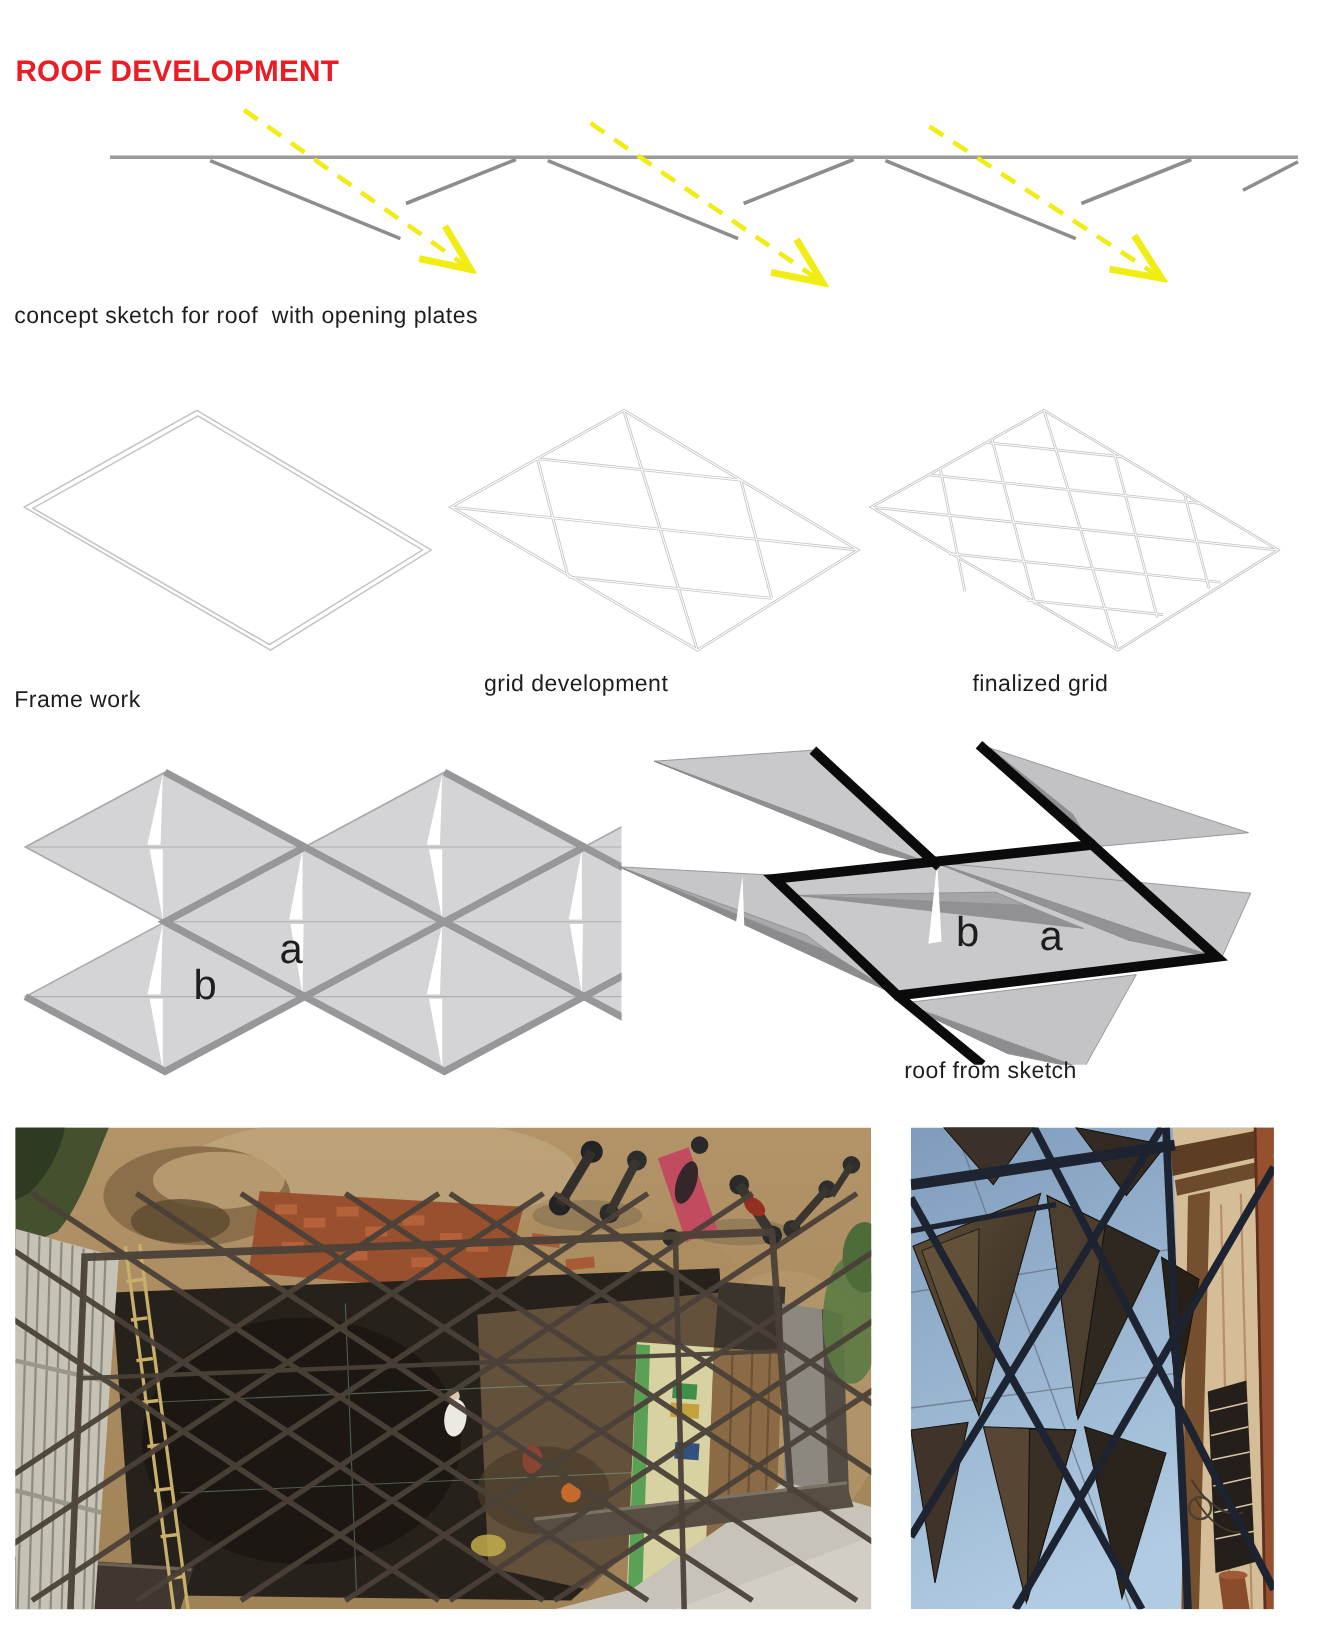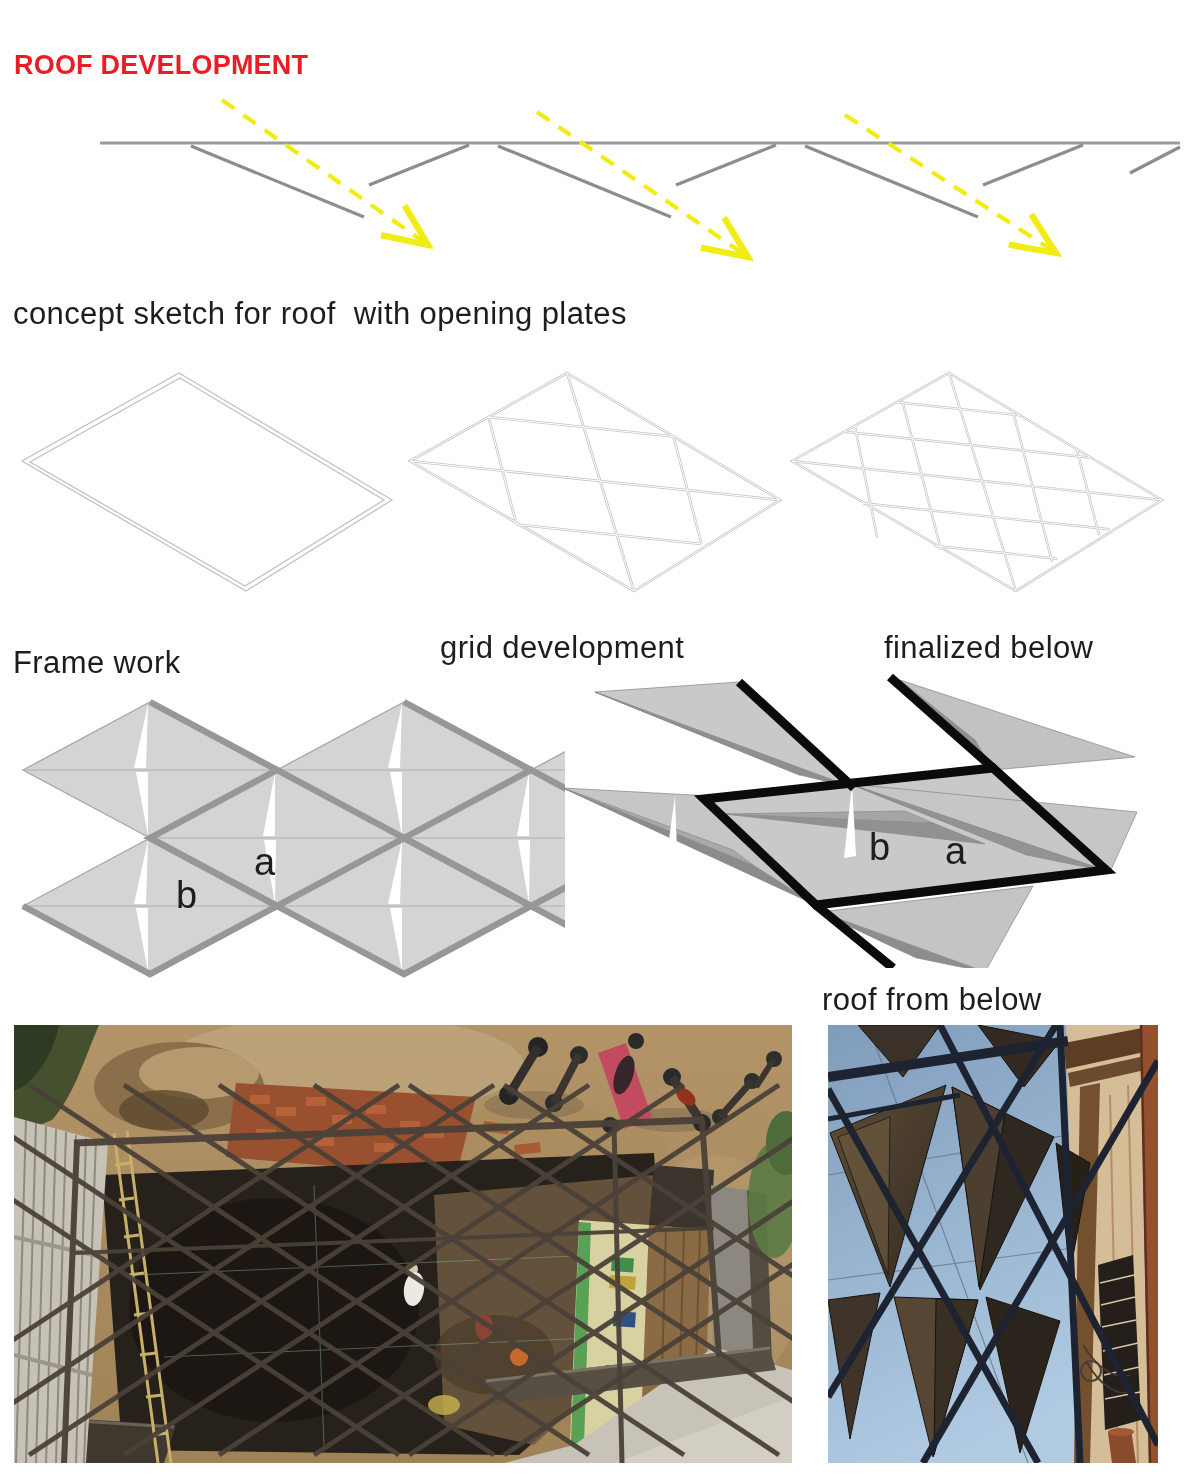--- a/index.html
+++ b/index.html
@@ -1,20 +1,20 @@
 <!DOCTYPE html>
 <html><head>
 <meta charset="utf-8">
 <style>
   html,body{margin:0;padding:0;background:#ffffff;}
   .page{position:relative;width:1200px;height:1479px;background:#ffffff;overflow:hidden;
         font-family:"Liberation Sans",sans-serif;}
   .abs{position:absolute;}
   .title{left:14px;top:50px;font-size:27px;font-weight:700;color:#ec1c24;letter-spacing:.2px;}
-  .caption{font-size:31px;color:#1d1d1d;font-weight:400;letter-spacing:.4px;white-space:pre;margin-top:20px;}
+  .caption{font-size:21px;color:#1d1d1d;font-weight:400;letter-spacing:.4px;white-space:pre;}
   .cap-sketch{left:13px;top:276px;}
   .cap-frame{left:13px;top:625px;}
   .cap-grid{left:440px;top:610px;text-align:right;}
   .cap-final{left:884px;top:610px;}
   .cap-above{left:13px;top:962px;}
   .cap-below{left:822px;top:962px;}
   svg text{font-family:"Liberation Sans",sans-serif;}
 </style>
 </head>
 <body>
@@ -82,21 +82,21 @@
       <g fill="none" stroke="#ffffff" stroke-width="0.9">
         <path d="M165 10 L378 137 L232 228 L8 98 Z"></path>
         <path d="M236 52.3 L112.7 39.3 M307 94.7 L60.3 68.7 M378 137 L8 98 M325.7 166.3 L79 140.3 M273.3 195.7 L150 182.7"></path>
         <path d="M165 10 L232 228 M228.9 48.1 L268.1 198.6 M292.8 86.2 L315.2 172.2 M117.9 36.4 L157.1 186.9 M70.8 62.8 L93.2 174.8"></path>
       </g>
     </g>
   </svg>
 
   <div class="abs caption cap-frame">Frame work</div>
   <div class="abs caption cap-grid">grid development</div>
-  <div class="abs caption cap-final">finalized below</div>
+  <div class="abs caption cap-final">finalized grid</div>
 
   <svg class="abs" style="left:20px;top:690px" width="545" height="292" viewBox="0 0 545 292">
     <defs>
         <clipPath id="clipAbove">
           <rect x="0" y="0" width="545" height="292"></rect>
         </clipPath>
       </defs>
     <g clip-path="url(#clipAbove)">
       <g fill="#d4d4d6" stroke="#a8a8aa" stroke-width="1.4">
         <path d="M3 80 L130 12 L257 80 L130 148 Z"></path>
@@ -185,21 +185,21 @@
         <path d="M149 127 L438 96 L551 198 L261 233 Z"></path>
         <path d="M184 10 L299 116"></path>
         <path d="M335 5 L438 96"></path>
         <path d="M261 233 L338 296"></path>
       </g>
     </g>
     <text x="314" y="188" font-size="38" fill="#1e1e1e">b</text>
     <text x="390" y="192" font-size="38" fill="#1e1e1e">a</text>
   </svg>
 
-  <div class="abs caption cap-below">roof from below</div>
+  <div class="abs caption cap-below">roof from sketch</div>
 
   <svg class="abs" style="left:14px;top:1025px" width="778" height="438" viewBox="0 0 778 438">
     <defs>
       <linearGradient id="sandG" x1="0" y1="0" x2="0" y2="1">
         <stop offset="0" stop-color="#b39468"></stop>
           <stop offset="1" stop-color="#9f8256"></stop>
       </linearGradient>
       <clipPath id="clipL">
           <rect x="0" y="0" width="778" height="438"></rect>
         </clipPath>

